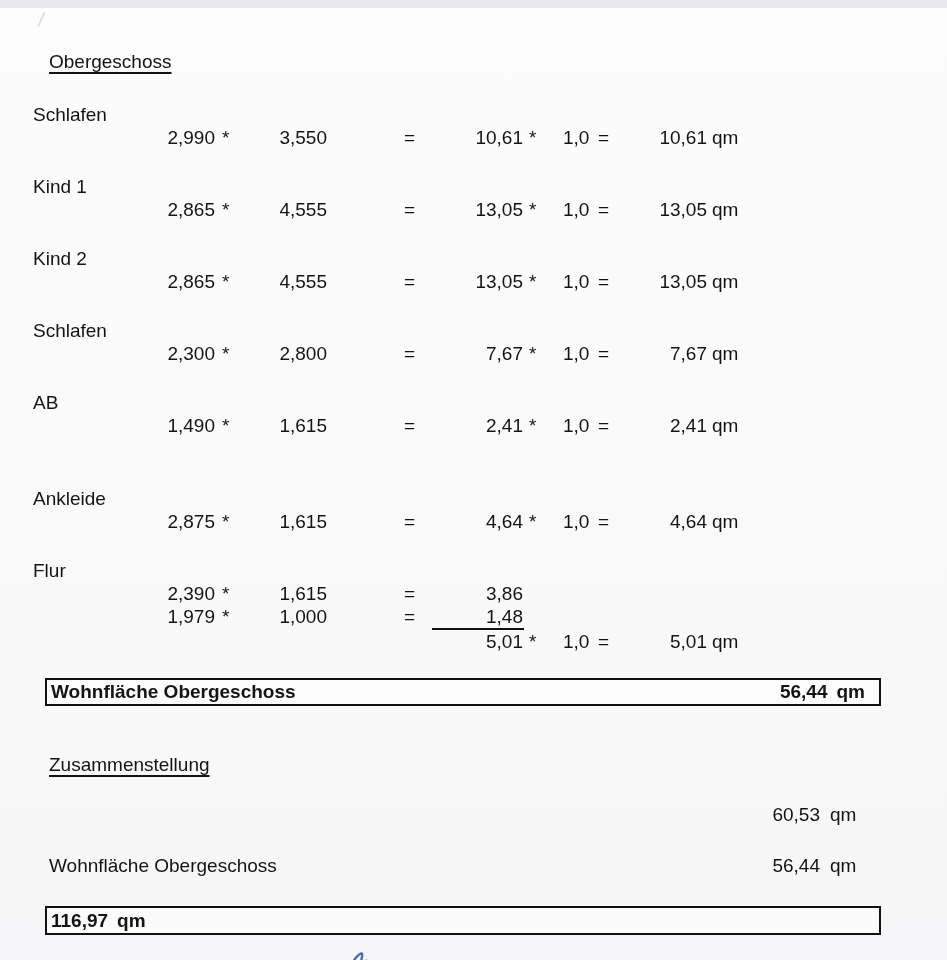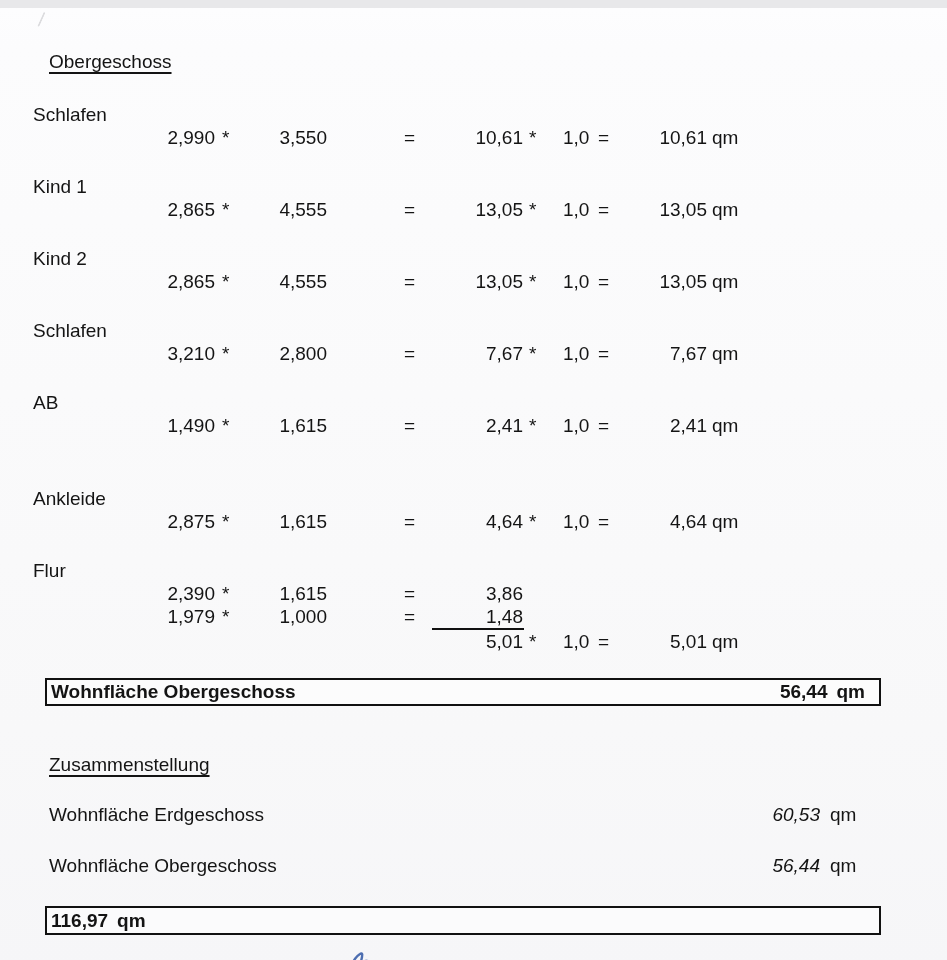--- a/index.html
+++ b/index.html
@@ -60,21 +60,21 @@
     align-items: center;
     justify-content: space-between;
     padding: 0 14px 0 4px;
     font-weight: bold;
   }
   .total-box .value-group { display: flex; gap: 9px; }
 
   .summary-row { position: absolute; left: 0; width: 100%; height: 22px; }
   .summary-row span { position: absolute; top: 0; white-space: nowrap; }
   .sr-label { left: 49px; }
-  .sr-value { left: 728px; width: 92px; text-align: right; font-style: italic; }
+  .sr-value { left: 728px; width: 92px; text-align: right; }
   .sr-unit  { left: 830px; }
 
   .scan-mark {
     position: absolute;
     left: 29px;
     top: 1px;
     width: 12px;
     height: 16px;
     border-right: 2px solid rgba(165,165,172,0.38);
     transform: rotate(24deg);
@@ -128,21 +128,21 @@
     <span class="col-area">13,05</span>
     <span class="star-area">*</span>
     <span class="col-factor">1,0</span>
     <span class="col-eq2">=</span>
     <span class="col-result">13,05</span>
     <span class="col-unit">qm</span>
   </div>
 
   <div class="abs room-label" style="top:312px">Schlafen</div>
   <div class="calc-row" style="top:335px">
-    <span class="col-a">3,210</span>
+    <span class="col-a">2,300</span>
     <span class="star-a">*</span>
     <span class="col-b">2,800</span>
     <span class="col-eq">=</span>
     <span class="col-area">7,67</span>
     <span class="star-area">*</span>
     <span class="col-factor">1,0</span>
     <span class="col-eq2">=</span>
     <span class="col-result">7,67</span>
     <span class="col-unit">qm</span>
   </div>
@@ -204,21 +204,20 @@
     <span>Wohnfläche Obergeschoss</span>
     <span class="value-group">
       <span>56,44</span>
       <span>qm</span>
     </span>
   </div>
 
   <div class="abs section-title" style="top:746px">Zusammenstellung</div>
 
   <div class="summary-row" style="top:796px">
-    <span class="sr-label">Wohnfläche Erdgeschoss</span>
     <span class="sr-value">60,53</span>
     <span class="sr-unit">qm</span>
   </div>
   <div class="summary-row" style="top:847px">
     <span class="sr-label">Wohnfläche Obergeschoss</span>
     <span class="sr-value">56,44</span>
     <span class="sr-unit">qm</span>
   </div>
 
   <div class="total-box" style="top:898px;height:29px">

